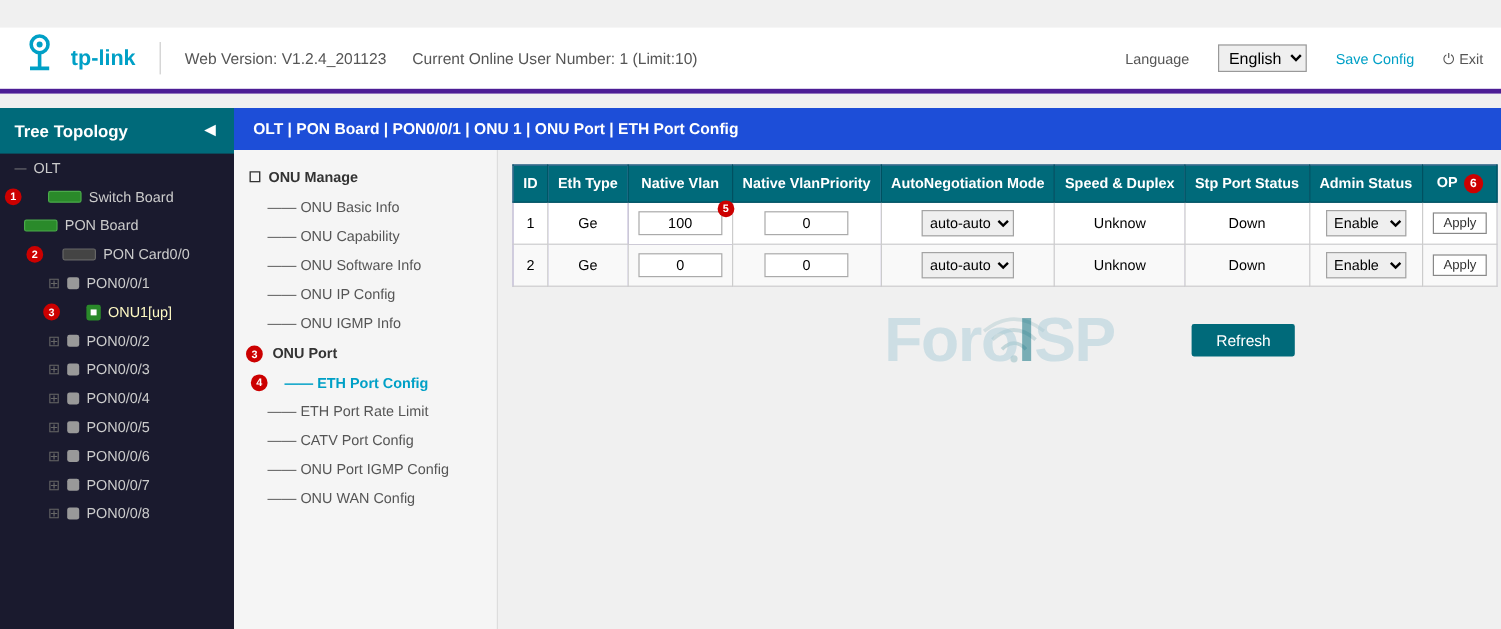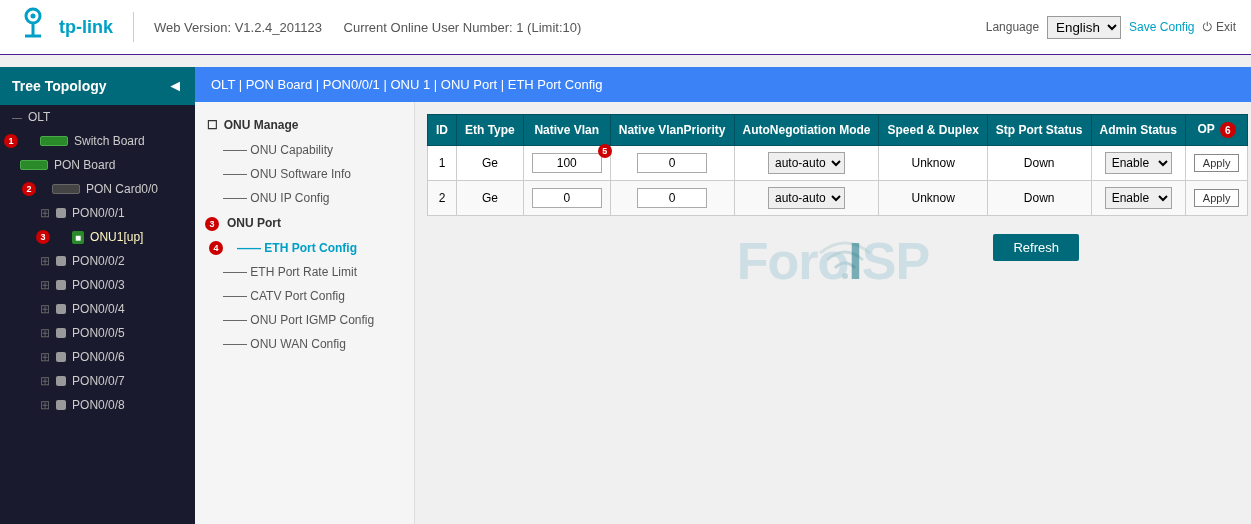--- a/index.html
+++ b/index.html
@@ -1,27 +1,27 @@
 <!DOCTYPE html>
 <html><head>
   <meta charset="utf-8">
   <style>
     * { box-sizing: border-box; margin: 0; padding: 0; }
     body { font-family: Arial, sans-serif; font-size: 12px; background: #f0f0f0; overflow: hidden; }
 
     
     .header {
       display: flex; align-items: center; background: #fff;
-      border-bottom: 1px solid #4c1d95; height: 55px; padding: 12px 15px; gap: 20px;
+      border-bottom: 4px solid #4c1d95; height: 55px; padding: 12px 15px; gap: 20px; margin-top: 23px;
     }
     .logo-area { display: flex; align-items: center; gap: 8px; border-right: 1px solid #ccc; padding-right: 20px; height: 100%; }
     .logo-icon { color: #00a0c6; font-size: 28px; }
     .logo-text { color: #00a0c6; font-size: 18px; font-weight: bold; }
     .header-info { flex: 1; color: #555; font-size: 13px; }
-    .header-right { display: flex; align-items: center; gap: 8px; }
+    .header-right { display: flex; align-items: center; gap: 24px; }
     .language-label { color: #555; }
     .language-select { padding: 2px 4px; border: 1px solid #999; }
     .save-config { color: #00a0c6; cursor: pointer; text-decoration: none; }
     .exit-btn { color: #555; cursor: pointer; display: flex; align-items: center; gap: 4px; }
 
     
     .main-layout { display: flex; height: calc(524px - 55px); margin-top: 12px; }
 
     
     .sidebar {
@@ -45,22 +45,22 @@
     .device-icon-board { display: inline-block; width: 28px; height: 10px; background: #444; border: 1px solid #666; border-radius: 2px; }
     .device-icon-board.green { background: #2a8a2a; border-color: #4aaa4a; }
     .device-icon-small { display: inline-block; width: 10px; height: 10px; background: #666; border-radius: 2px; }
     .device-icon-small.gray { background: #999; }
 
     
     .content-area { flex: 1; display: flex; flex-direction: column; overflow: hidden; }
 
     
     .breadcrumb {
-      background: #3b82f6; color: #fff; padding: 10px 16px;
-      font-size: 13px; font-weight: normal;
+      background: #1d4ed8; color: #fff; padding: 10px 16px;
+      font-size: 13px; font-weight: bold;
     }
 
     
     .middle-layout { display: flex; flex: 1; overflow: hidden; }
 
     
     .nav-panel {
       width: 220px; background: #f5f5f5; border-right: 1px solid #ddd;
       overflow-y: auto; padding: 10px 0; flex-shrink: 0;
     }
@@ -233,23 +233,25 @@
 
     <div class="breadcrumb">OLT | PON Board | PON0/0/1 | ONU 1 | ONU Port | ETH Port Config</div>
 
     <div class="middle-layout">
 
       <div class="nav-panel">
         <div class="nav-section-title">
           <span>☐</span>
           <span>ONU Manage</span>
         </div>
+        <div class="nav-item">—— ONU Basic Info</div>
         <div class="nav-item">—— ONU Capability</div>
         <div class="nav-item">—— ONU Software Info</div>
         <div class="nav-item">—— ONU IP Config</div>
+        <div class="nav-item">—— ONU IGMP Info</div>
 
         <div class="nav-group-title">
           <span style="position:relative;">
             <span style="position:absolute;top:-6px;left:-2px;background:#c00;color:#fff;border-radius:50%;width:14px;height:14px;font-size:9px;display:flex;align-items:center;justify-content:center;font-weight:bold;">3</span>
           </span>
           <span style="margin-left:14px;">ONU Port</span>
         </div>
         <div class="nav-item active" style="position:relative;">
           <span style="position:absolute;left:14px;top:50%;transform:translateY(-50%);background:#c00;color:#fff;border-radius:50%;width:14px;height:14px;font-size:9px;display:flex;align-items:center;justify-content:center;font-weight:bold;">4</span>
           <span style="margin-left:14px;">—— ETH Port Config</span>
@@ -344,21 +346,21 @@
               <path d="M20 32 Q30 22 40 32" fill="none" stroke="#006a7a" stroke-width="3" opacity="0.5"></path>
               <path d="M12 24 Q30 8 48 24" fill="none" stroke="#006a7a" stroke-width="3" opacity="0.4"></path>
               <path d="M5 17 Q30 -3 55 17" fill="none" stroke="#006a7a" stroke-width="3" opacity="0.3"></path>
             </svg>
           </div>
 
           <div style="position:absolute; top:5px; left:50%; transform:translateX(-50%); font-size:52px; font-weight:bold; color:#aaccd8; opacity:0.5; letter-spacing:-1px; white-space:nowrap;">
             Foro<span style="color:#006a7a;">I</span>SP
           </div>
 
-          <div style="position:absolute; top:8px; right:160px;">
+          <div style="position:absolute; top:21px; right:160px;">
             <button class="refresh-btn">Refresh</button>
           </div>
         </div>
 
       </div>
     </div>
   </div>
 </div>
 
 </body></html>

